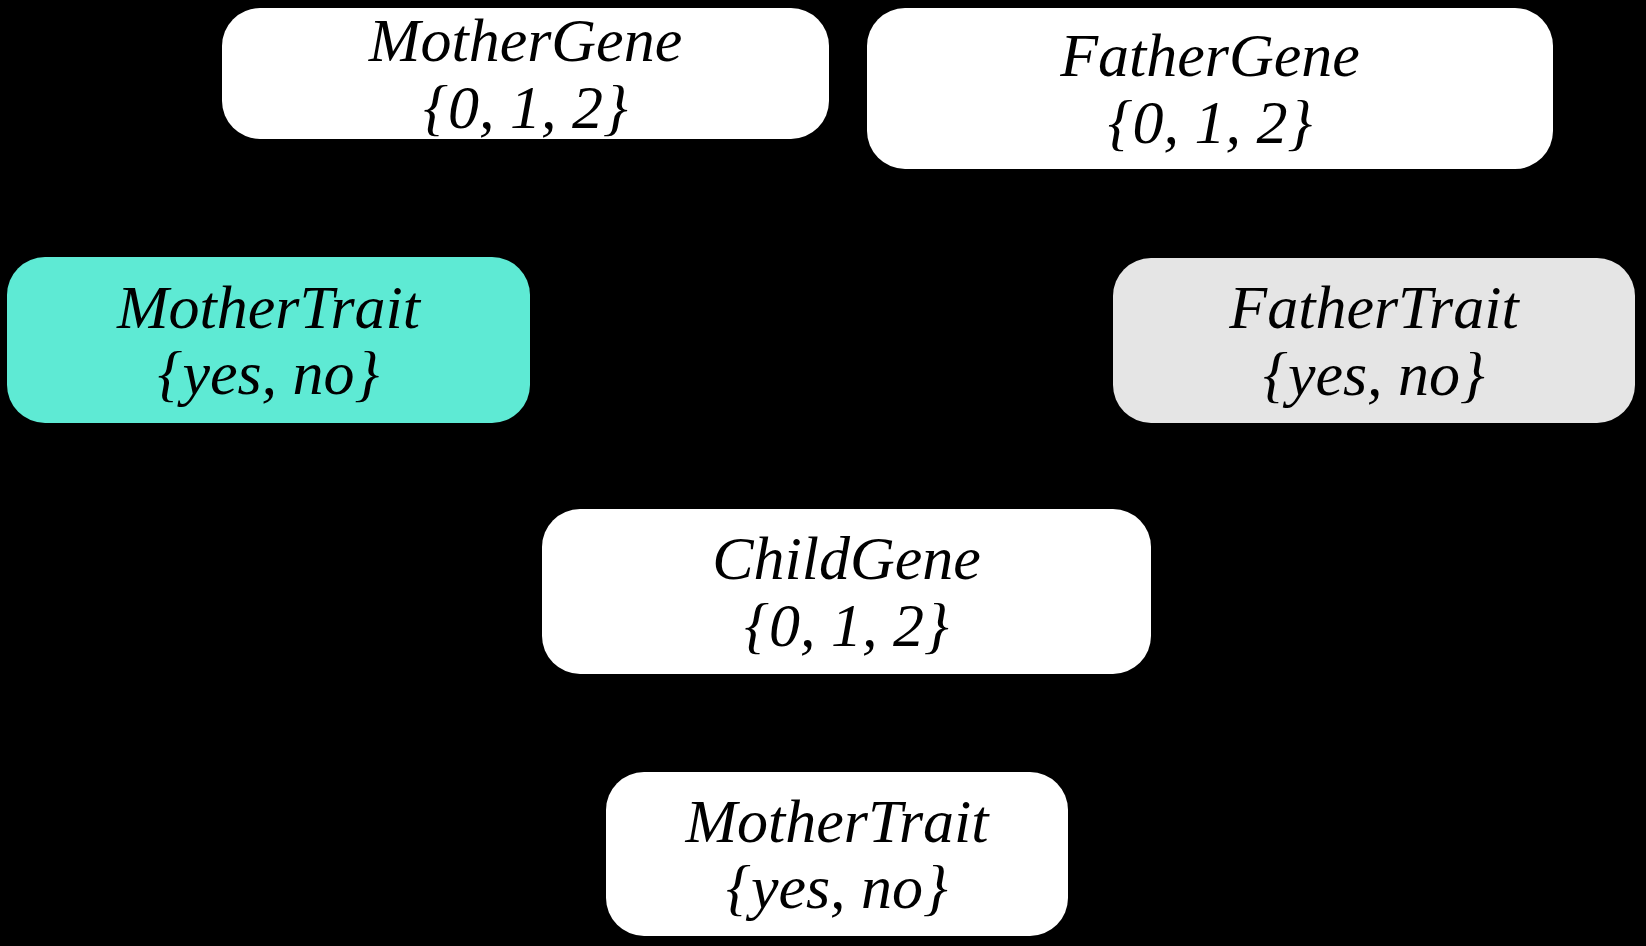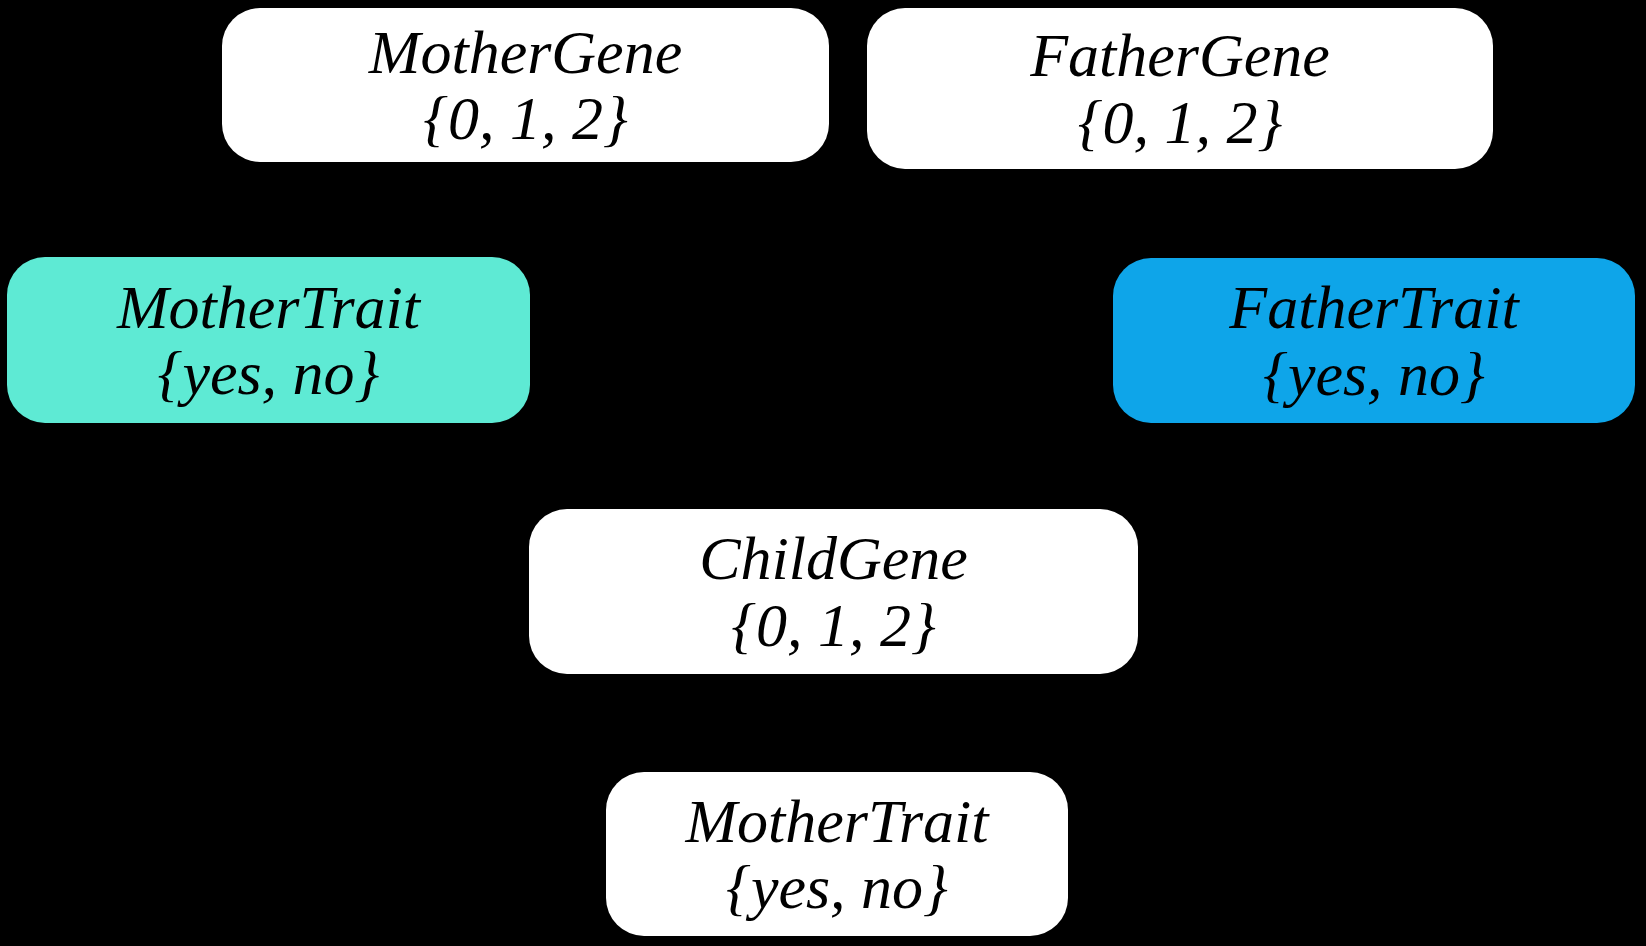--- a/index.html
+++ b/index.html
@@ -26,37 +26,37 @@
     white-space: nowrap;
   }
   .node-label, .node-values {
     display: block;
   }
 </style>
 </head>
 <body>
 
 <div id="canvas" style="width: 1646px; height: 946px; background: rgb(0, 0, 0);">
-    <div class="node" style="left: 222px; top: 8px; width: 607px; height: 154px; background: rgb(255, 255, 255); color: rgb(0, 0, 0);">
+    <div class="node" style="left: 222px; top: 8px; width: 607px; height: 131px; background: rgb(255, 255, 255); color: rgb(0, 0, 0);">
     <span class="node-label">MotherGene</span>
     <span class="node-values">{0, 1, 2}</span>
   </div>
-    <div class="node" style="left: 867px; top: 8px; width: 626px; height: 161px; background: rgb(255, 255, 255); color: rgb(0, 0, 0);">
+    <div class="node" style="left: 867px; top: 8px; width: 686px; height: 161px; background: rgb(255, 255, 255); color: rgb(0, 0, 0);">
     <span class="node-label">FatherGene</span>
     <span class="node-values">{0, 1, 2}</span>
   </div>
     <div class="node" style="left: 7px; top: 257px; width: 523px; height: 166px; background: #5eead4; color: rgb(0, 0, 0);">
     <span class="node-label">MotherTrait</span>
     <span class="node-values">{yes, no}</span>
   </div>
-    <div class="node" style="left: 1113px; top: 258px; width: 522px; height: 165px; background: #0ea5e9; color: rgb(0, 0, 0);">
+    <div class="node" style="left: 1113px; top: 258px; width: 522px; height: 165px; background: #e5e5e5; color: rgb(0, 0, 0);">
     <span class="node-label">FatherTrait</span>
     <span class="node-values">{yes, no}</span>
   </div>
-    <div class="node" style="left: 529px; top: 509px; width: 609px; height: 165px; background: rgb(255, 255, 255); color: rgb(0, 0, 0);">
+    <div class="node" style="left: 542px; top: 509px; width: 609px; height: 165px; background: rgb(255, 255, 255); color: rgb(0, 0, 0);">
     <span class="node-label">ChildGene</span>
     <span class="node-values">{0, 1, 2}</span>
   </div>
     <div class="node" style="left: 606px; top: 772px; width: 462px; height: 164px; background: rgb(255, 255, 255); color: rgb(0, 0, 0);">
     <span class="node-label">MotherTrait</span>
     <span class="node-values">{yes, no}</span>
   </div>
   </div>
 
 </body></html>

